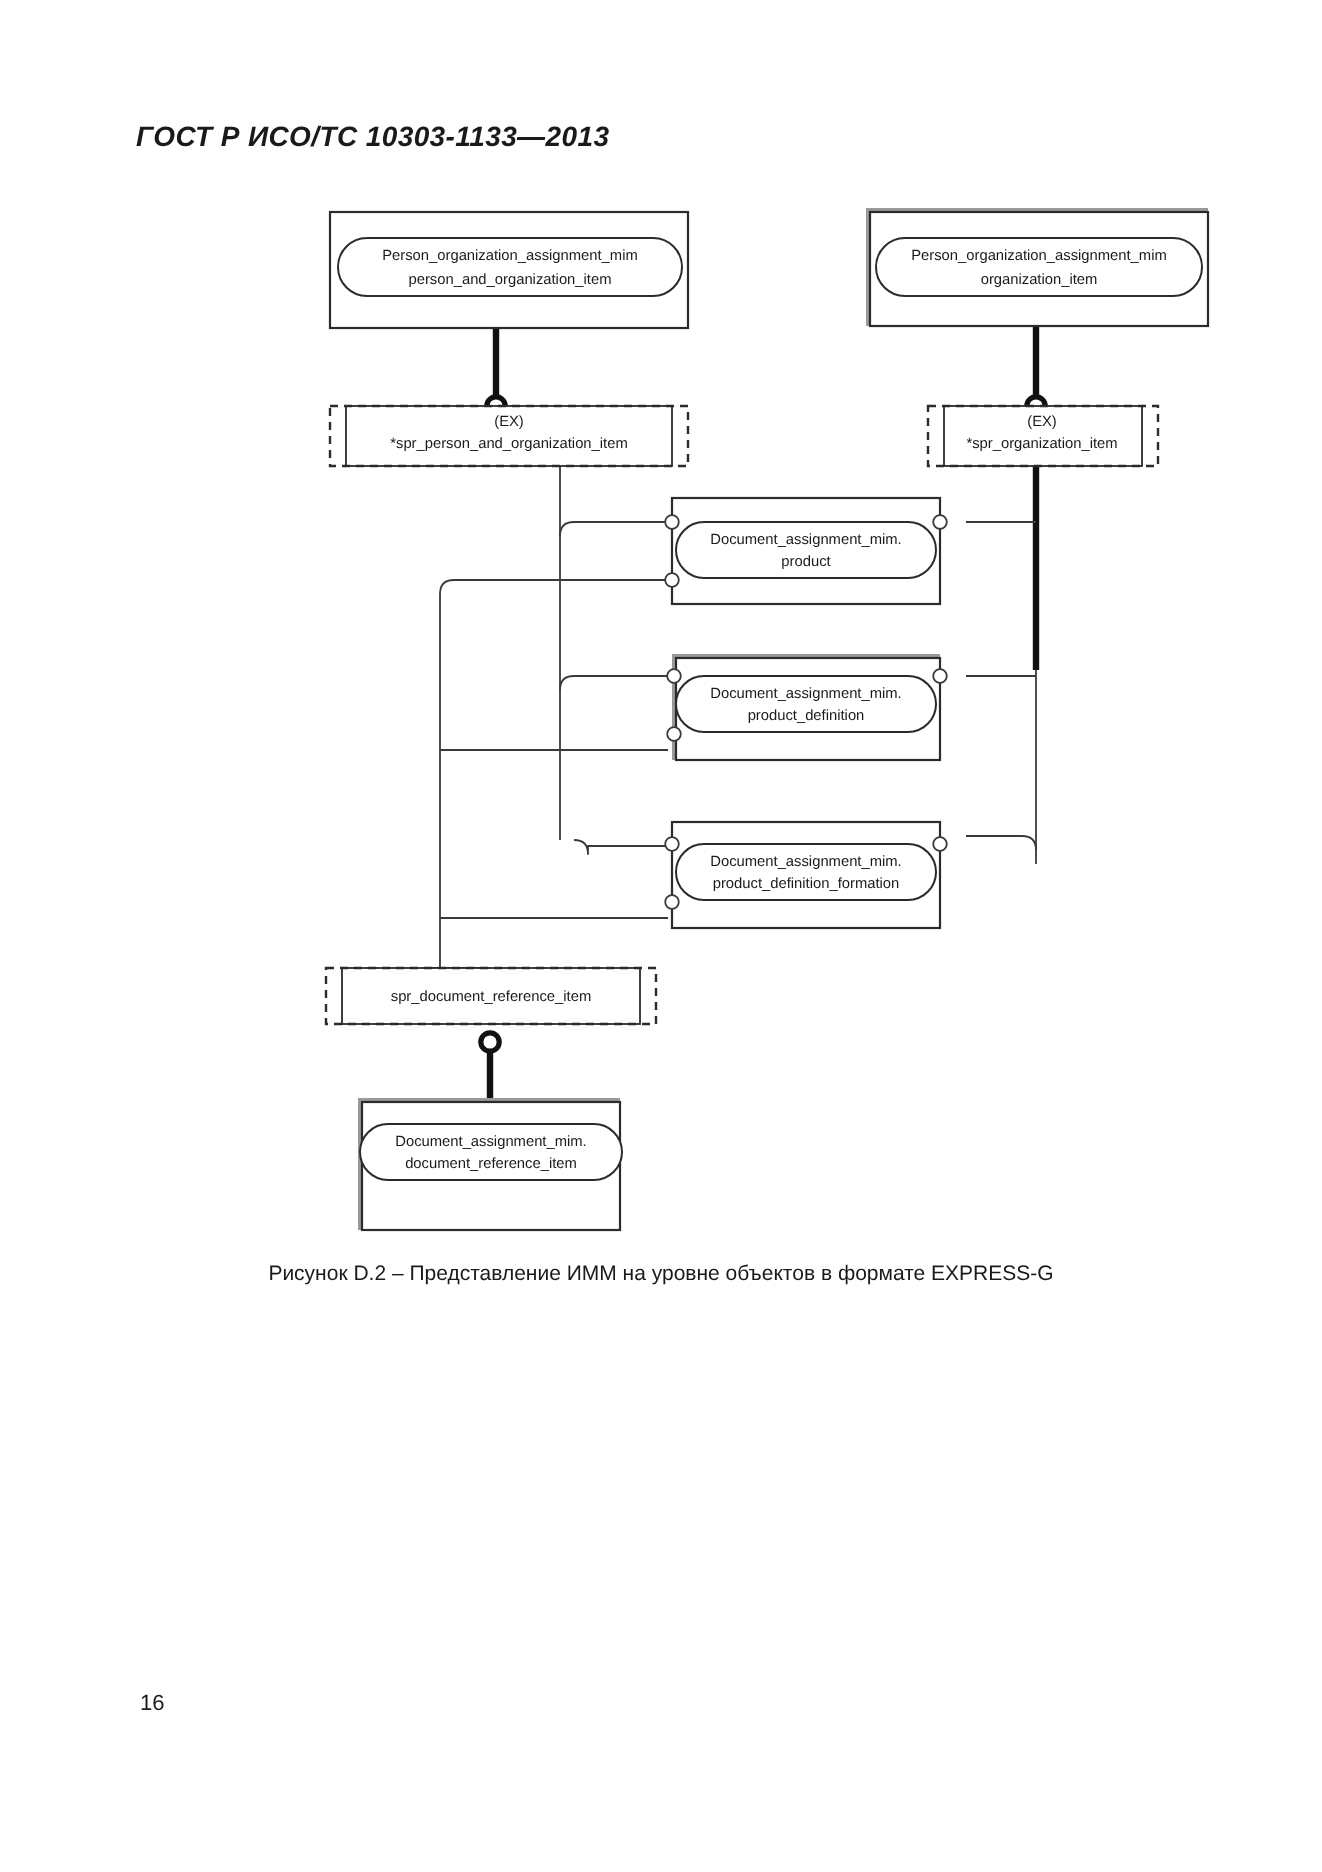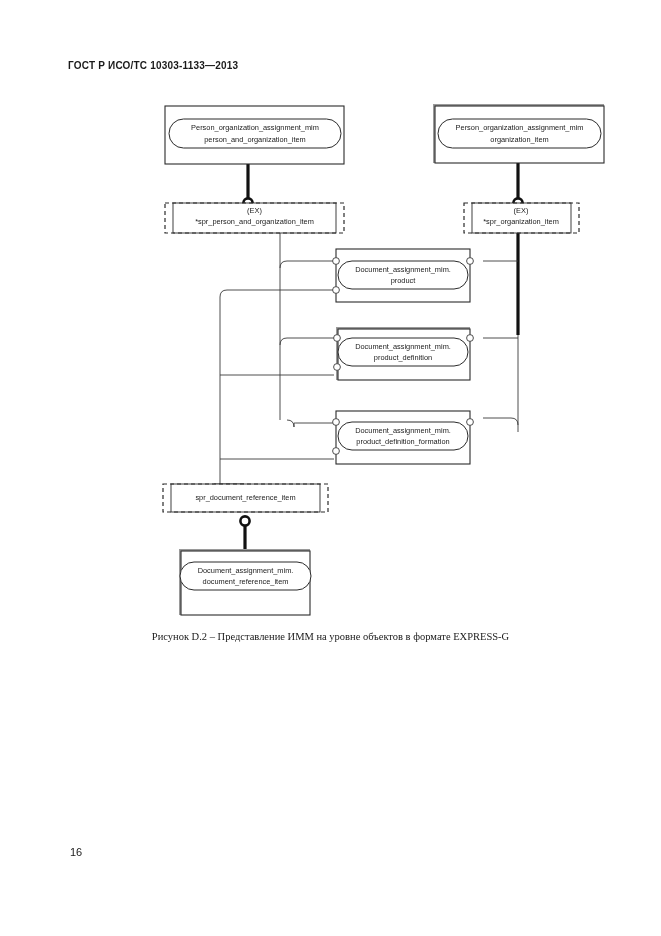--- a/index.html
+++ b/index.html
@@ -19,43 +19,43 @@
     position: absolute;
     left: 0; top: 0;
     width: 661px;
     height: 936px;
     background: #ffffff;
   }
   .page-header {
     position: absolute;
     left: 68px;
     top: 60px;
-    font-size: 10px;
+    font-size: 14px;
     font-weight: bold;
     letter-spacing: 0.2px;
     color: #1a1a1a;
     white-space: nowrap;
+    font-style: italic;
   }
   .page-number {
     position: absolute;
     left: 70px;
     top: 846px;
     font-size: 11px;
     color: #1a1a1a;
     text-align: center;
   }
   .figure-caption {
     position: absolute;
     left: 0;
     top: 631px;
     width: 661px;
     text-align: center;
     font-size: 10.5px;
     color: #1a1a1a;
-    font-family: Liberation Serif, serif;
   }
   .diagram-wrap {
     position: absolute;
     left: 0;
     top: 0;
     width: 661px;
     height: 936px;
     pointer-events: none;
     padding-left: 24px;
   }

